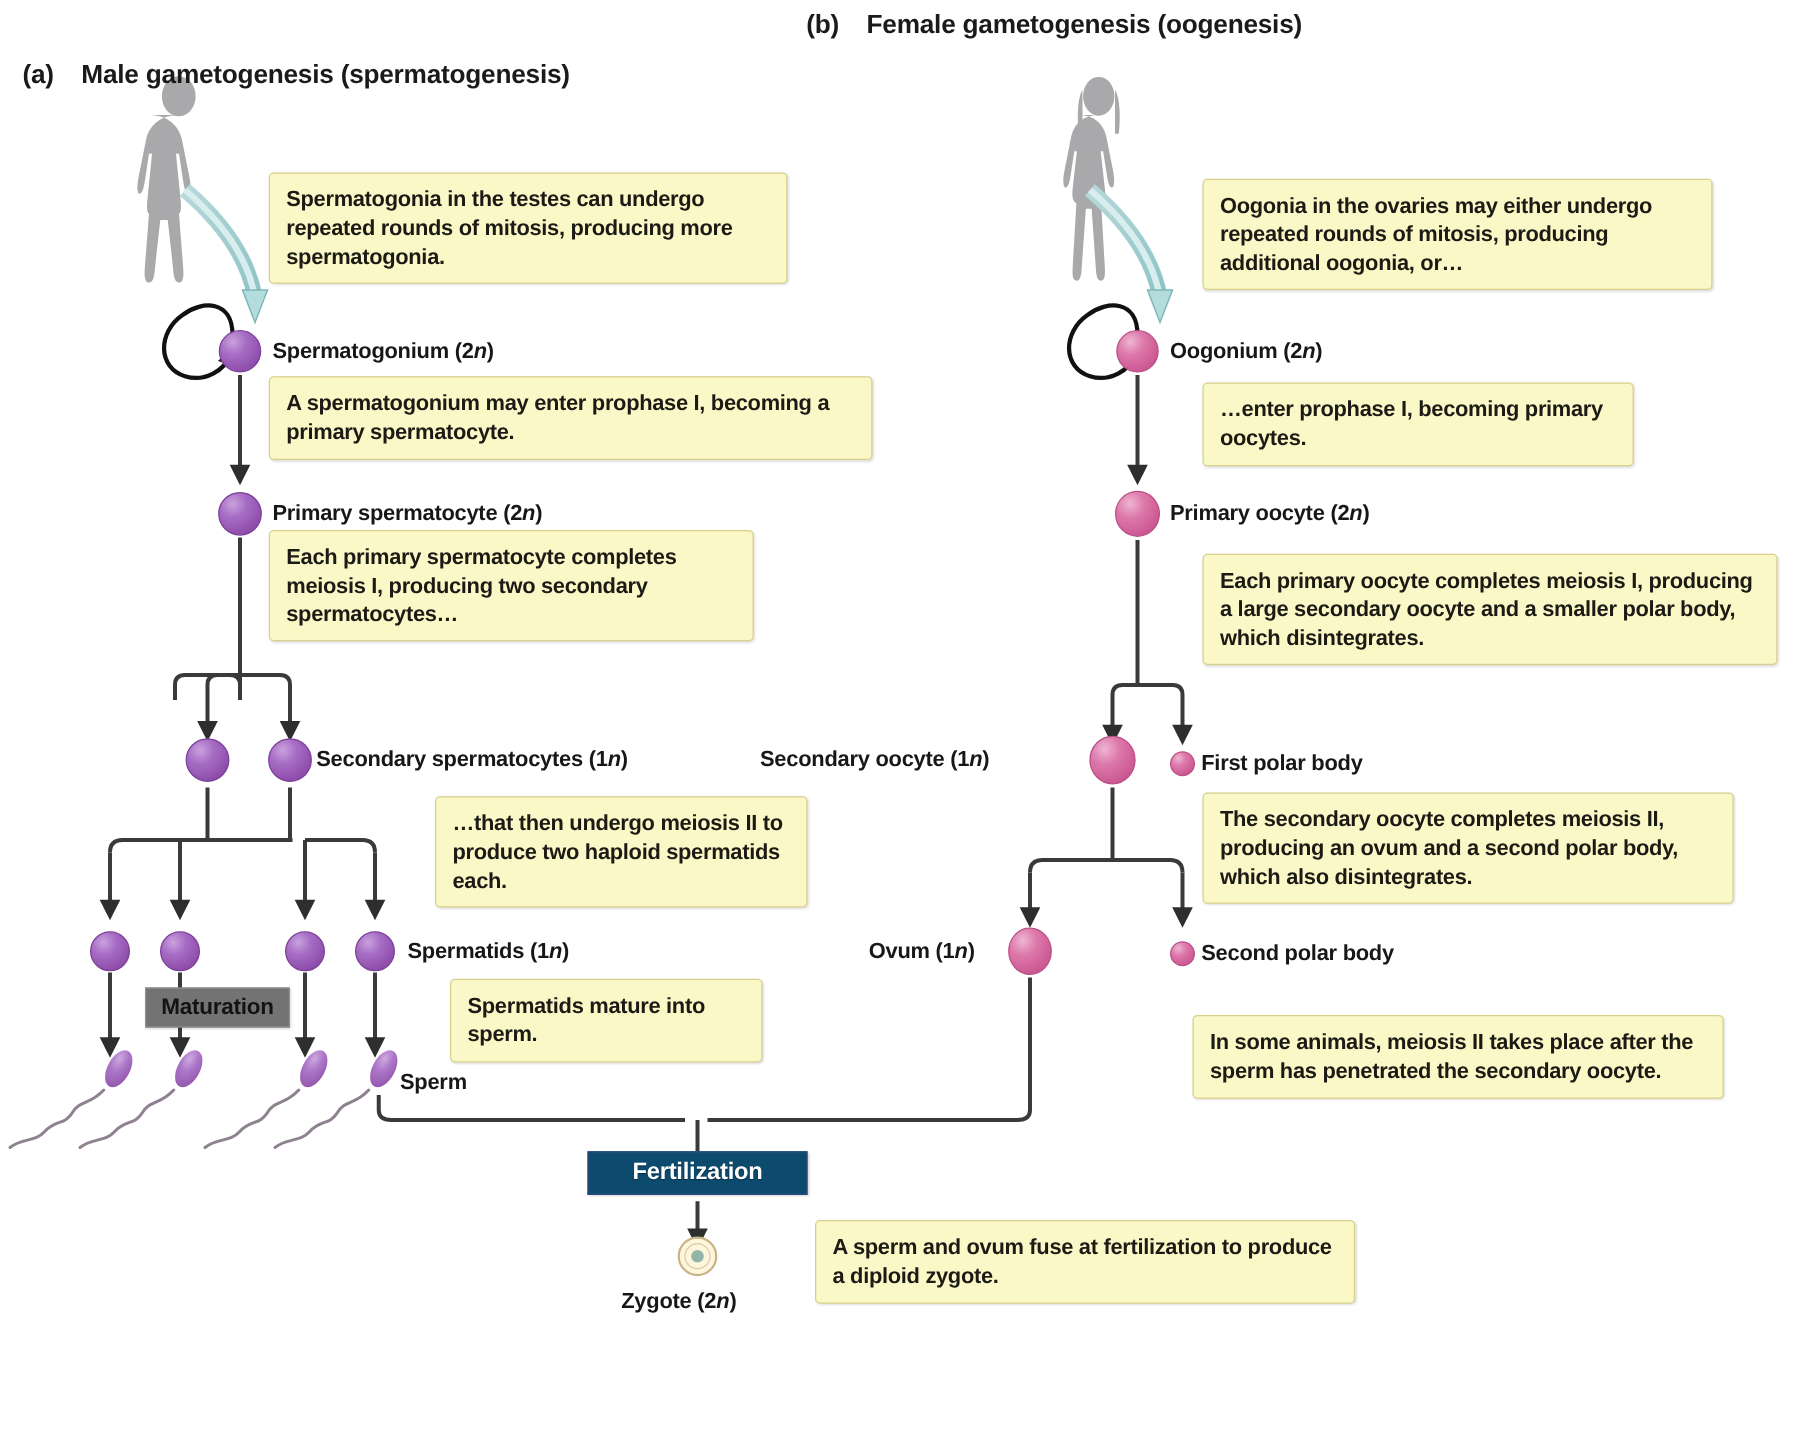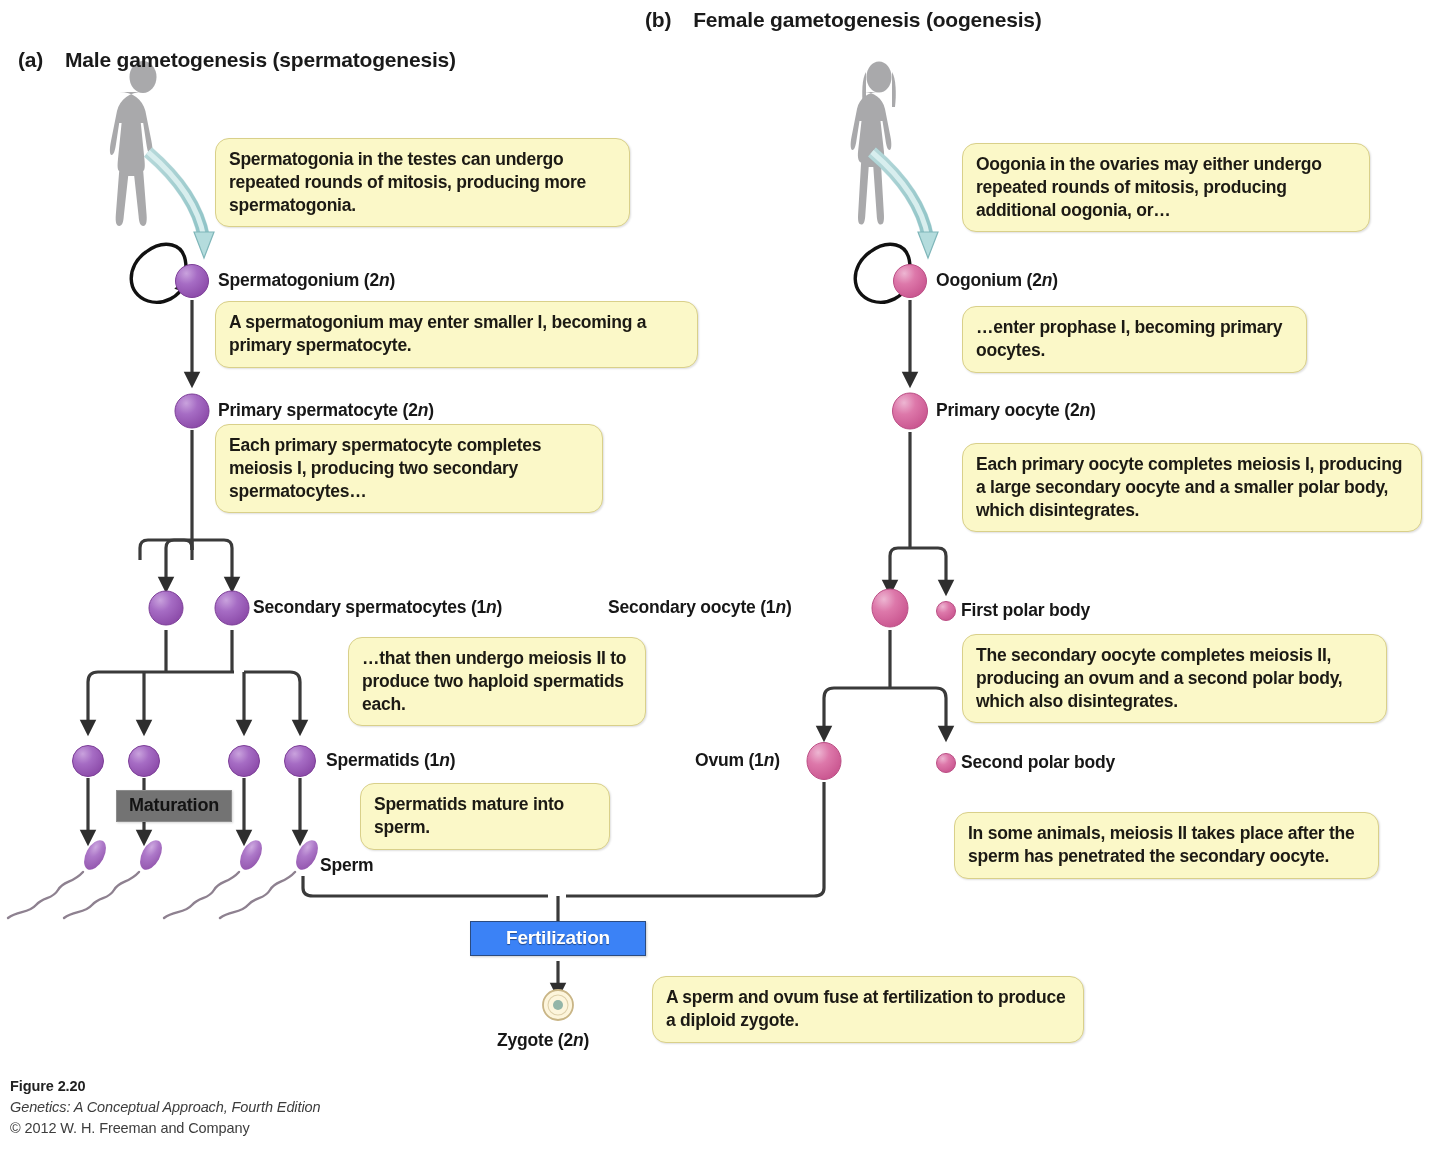--- a/index.html
+++ b/index.html
@@ -34,21 +34,21 @@
     color: #1a1a1a;
     letter-spacing: -0.2px;
     white-space: nowrap;
   }
   .panel-head .tag { margin-right: 22px; }
 
   
   .callout {
     background: #fbf8c8;
     border: 1px solid #d9d08a;
-    border-radius: 14px;
+    border-radius: 4px;
     box-sizing: border-box;
     padding: 9px 12px 10px 13px;
     font-size: 17.5px;
     font-weight: bold;
     line-height: 1.30;
     color: #1c1a14;
     box-shadow: 1px 1px 2px rgba(0,0,0,0.13);
     letter-spacing: -0.25px;
   }
 
@@ -72,21 +72,21 @@
   }
   .proc-maturation {
     background: #737373;
     border: 1px solid #8d8d8d;
     color: #131313;
     font-size: 18px;
     padding: 4px 12px 5px;
     box-shadow: 1px 1px 2px rgba(0,0,0,0.16);
   }
   .proc-fert {
-    background: #3b82f6;
+    background: #0c4a6e;
     border: 1px solid #2b4b80;
     color: #ffffff;
     font-size: 19px;
     padding: 5px 14px 6px;
     text-shadow: 0 1px 1px rgba(0,0,0,0.45);
     box-shadow: 1px 1px 2px rgba(0,0,0,0.2);
   }
 
   
   .credit {
@@ -283,21 +283,21 @@
   <div class="abs panel-head" style="left:18px; top:6px;margin-top:42px;">
     <span class="tag">(a)</span><span>Male gametogenesis (spermatogenesis)</span>
   </div>
 
   <div class="abs panel-head" style="left:645px; top:8px;">
     <span class="tag">(b)</span><span>Female gametogenesis (oogenesis)</span>
   </div>
 
   <div class="abs callout" style="left:215px; top:138px; width:415px;">Spermatogonia in the testes can undergo repeated rounds of mitosis, producing more spermatogonia.</div>
 
-  <div class="abs callout" style="left:215px; top:301px; width:483px;">A spermatogonium may enter smaller I, becoming a primary spermatocyte.</div>
+  <div class="abs callout" style="left:215px; top:301px; width:483px;">A spermatogonium may enter prophase I, becoming a primary spermatocyte.</div>
 
   <div class="abs callout" style="left:215px; top:424px; width:388px;">Each primary spermatocyte completes meiosis I, producing two secondary spermatocytes…</div>
 
   <div class="abs callout" style="left:348px; top:637px; width:298px;">…that then undergo meiosis II to produce two haploid spermatids each.</div>
 
   <div class="abs callout" style="left:360px; top:783px; width:250px;">Spermatids mature into sperm.</div>
 
   <div class="abs cell-label" style="left:218px; top:270px;">
     <span title="Spermatogonium (2n)">Spermatogonium (2<i>n</i>)</span>
   </div>
@@ -340,19 +340,14 @@
   <div class="abs cell-label" style="left:961px; top:752px;">Second polar body</div>
 
   <div class="abs proc-box proc-fert" style="left:470px; top:921px; width:176px;">Fertilization</div>
 
   <div class="abs cell-label" style="left:497px; top:1030px;">
     Zygote (2<i>n</i>)
   </div>
 
   <div class="abs callout" style="left:652px; top:976px; width:432px;">A sperm and ovum fuse at fertilization to produce a diploid zygote.</div>
 
-  <div class="abs credit" style="left:10px; top:1076px;">
-    <div class="b">Figure 2.20</div>
-    <div class="it">Genetics: A Conceptual Approach, Fourth Edition</div>
-    <div>© 2012 W. H. Freeman and Company</div>
-  </div>
 
 </div>
 
 </body></html>

